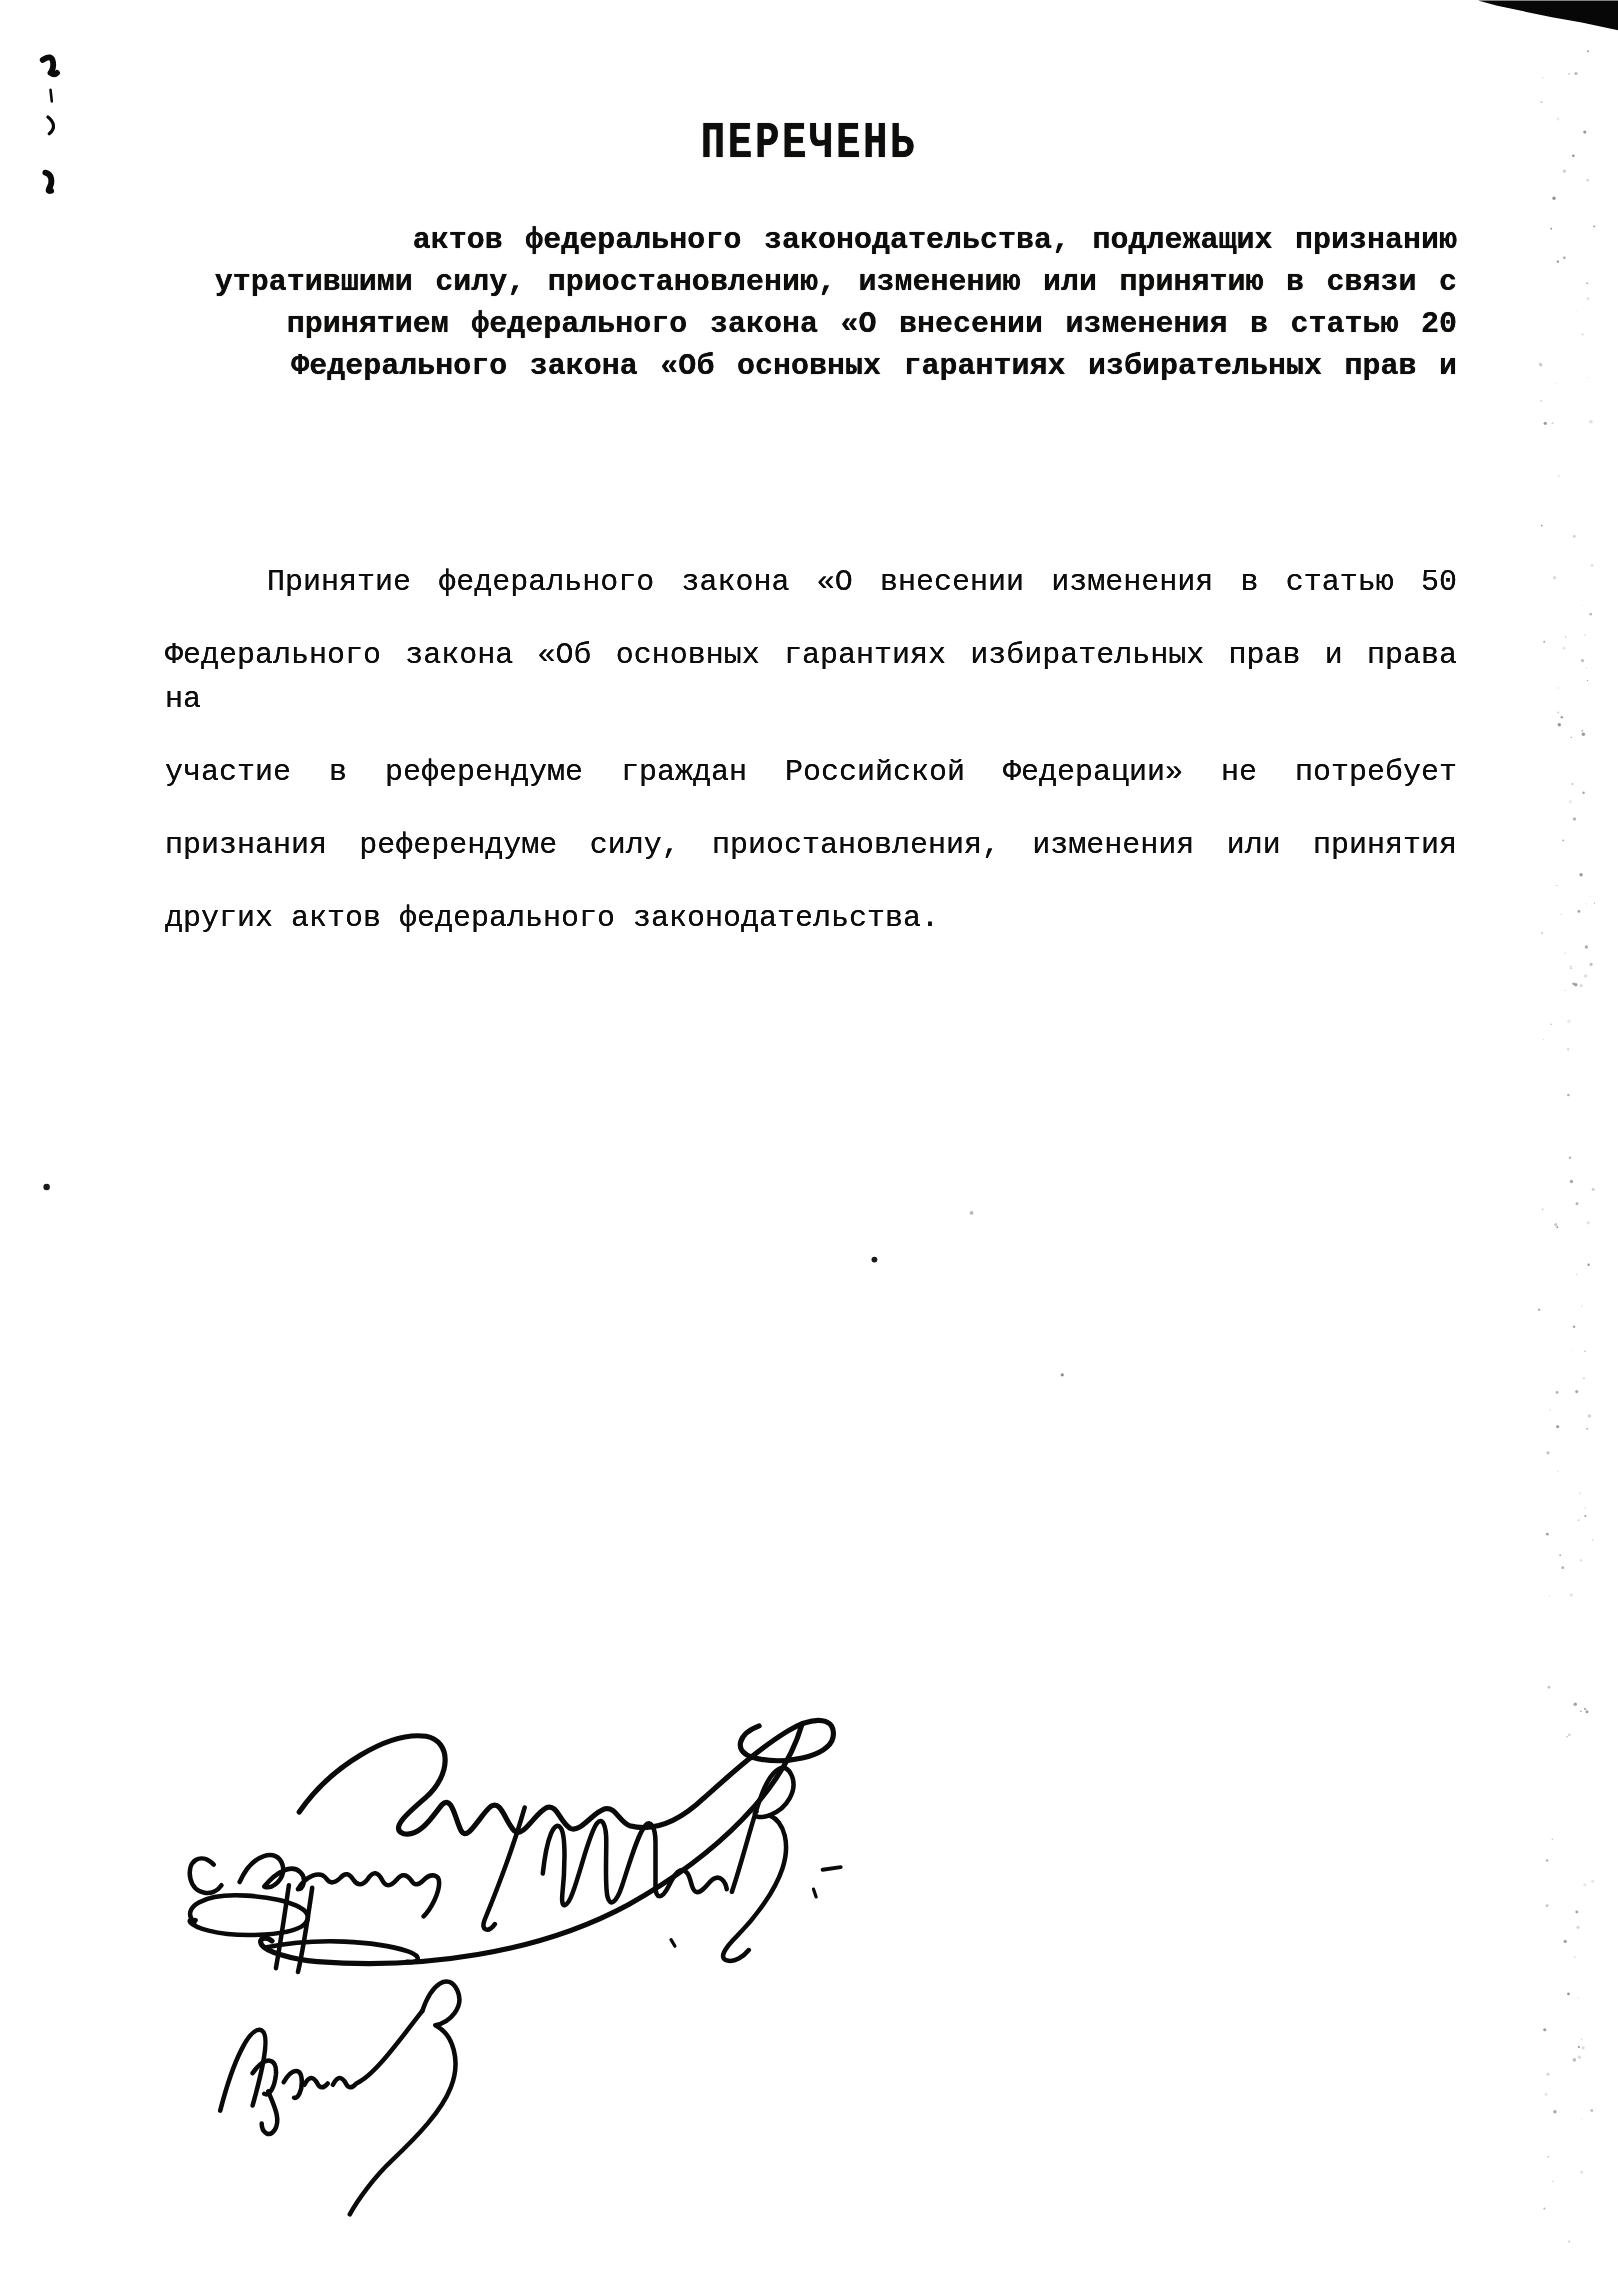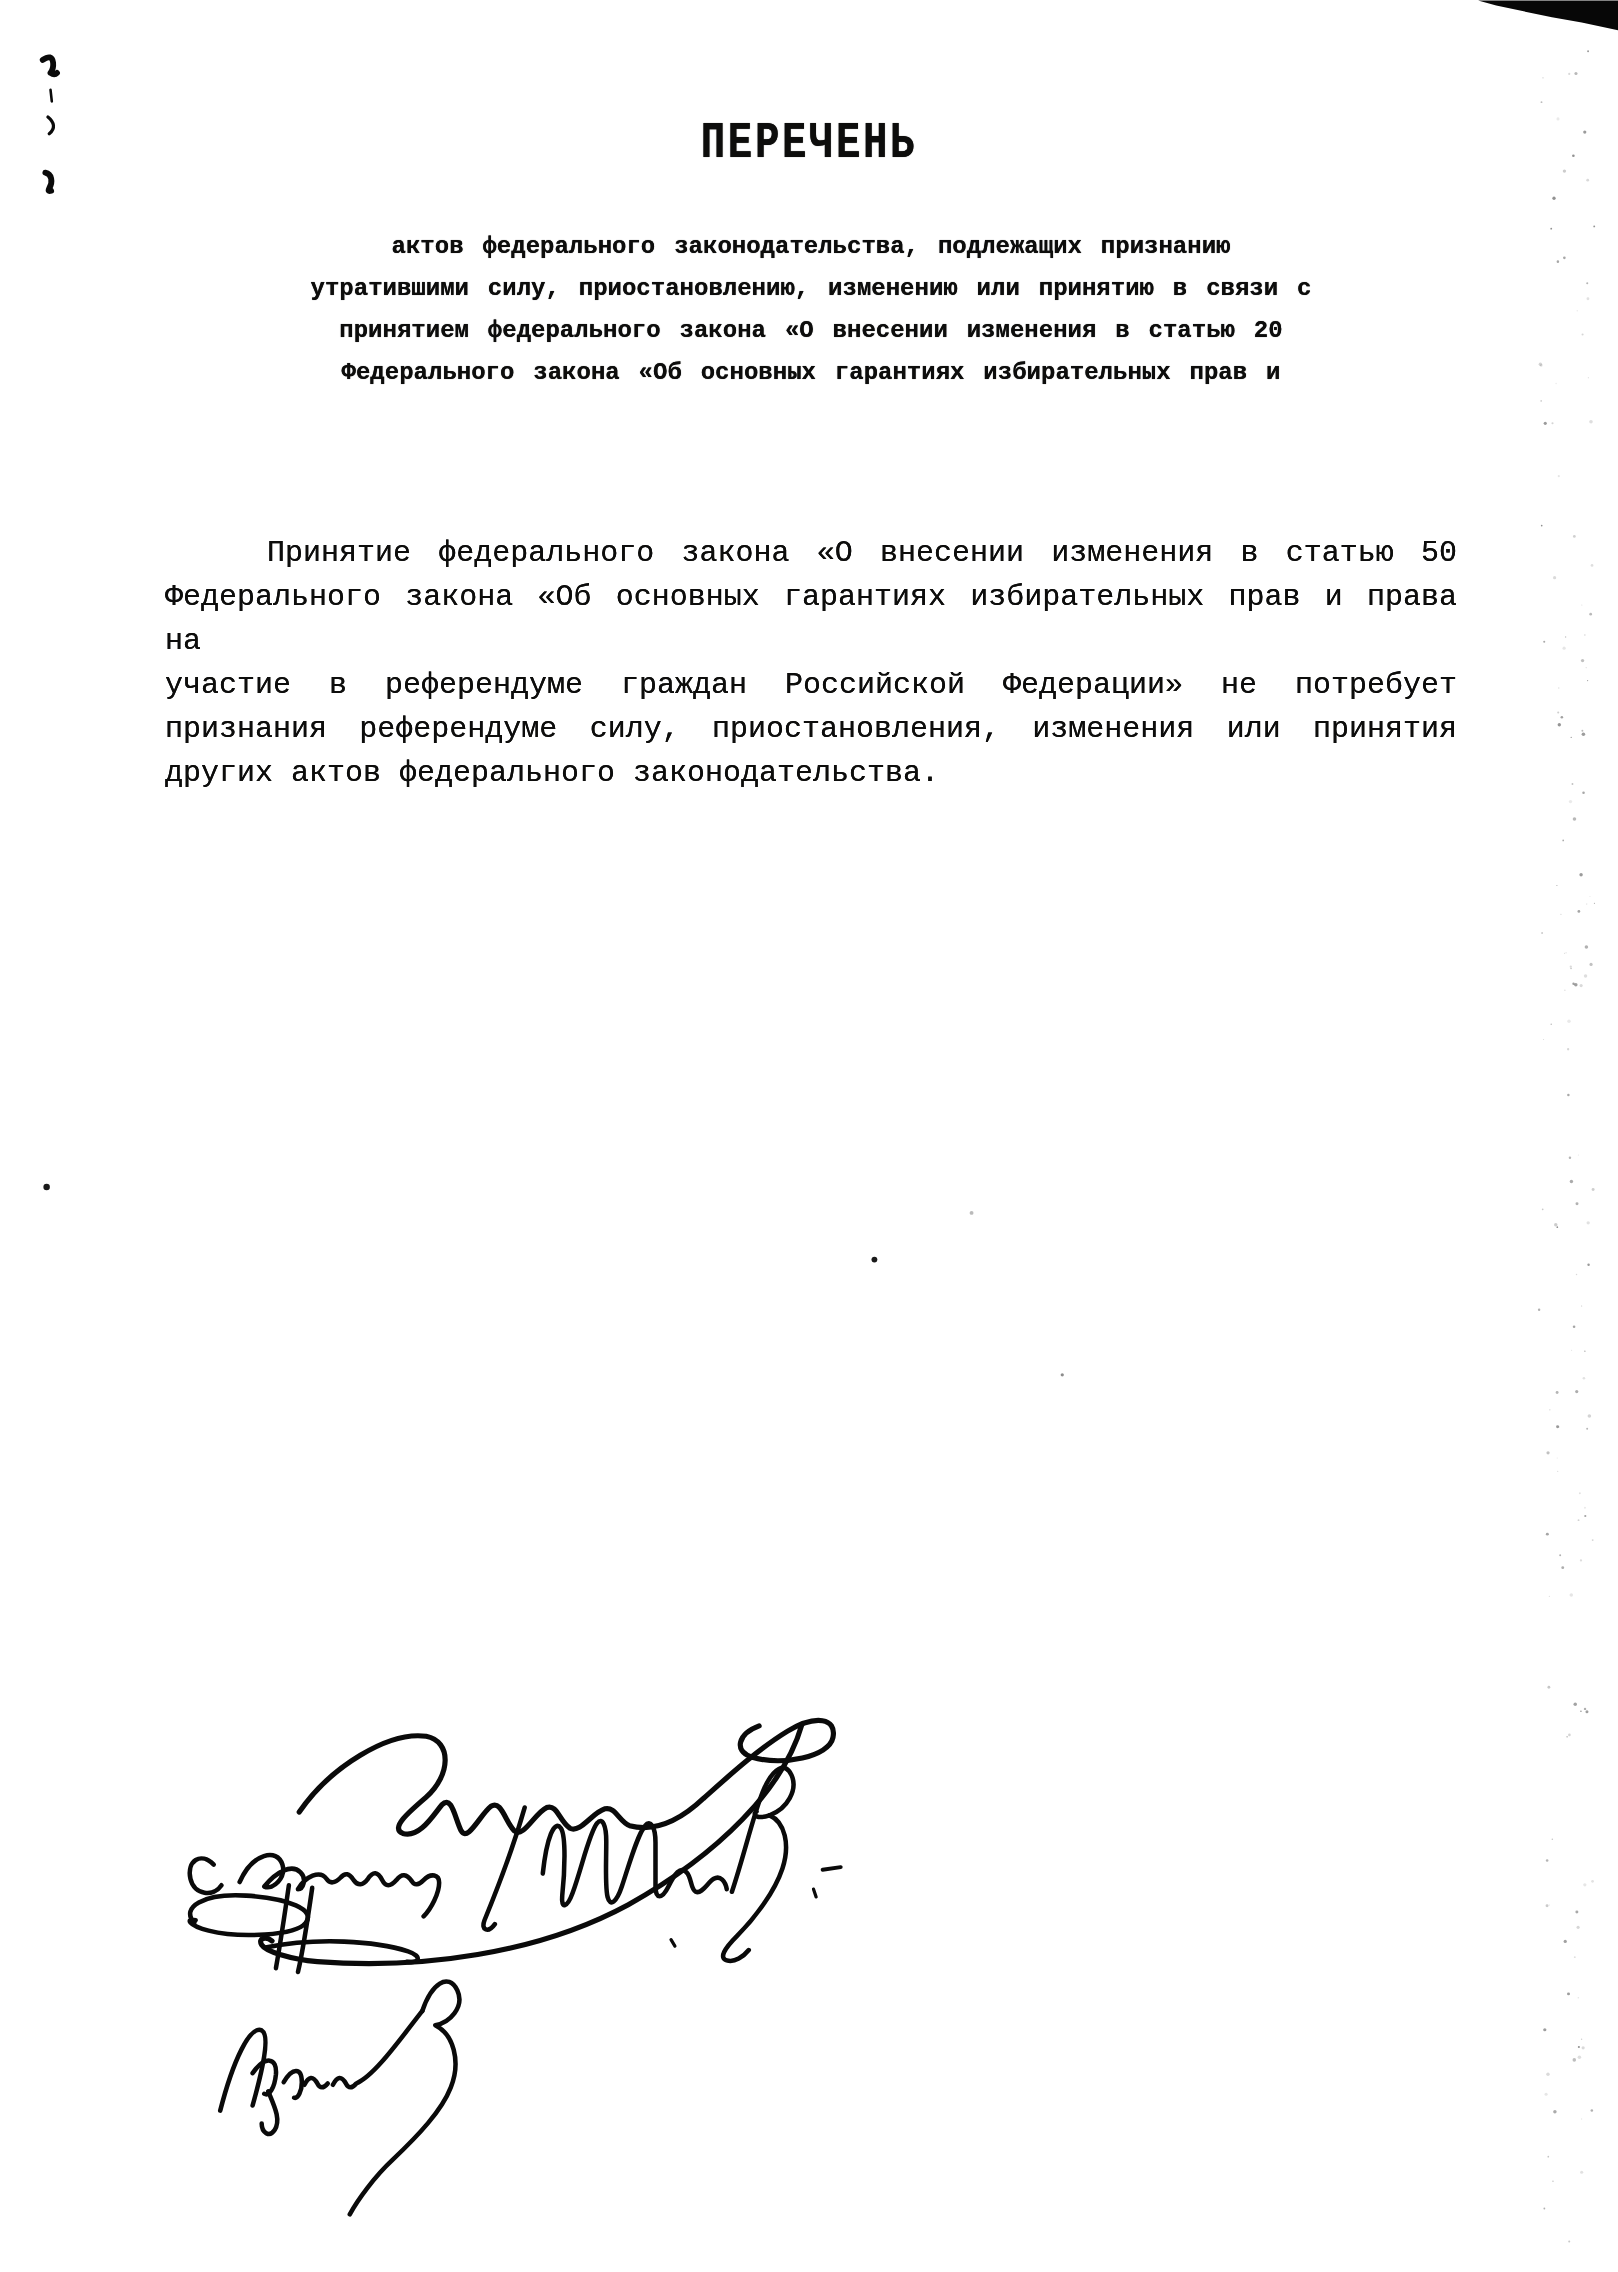--- a/index.html
+++ b/index.html
@@ -28,43 +28,43 @@
     white-space: nowrap;
     text-shadow: 0 0 0.8px currentColor;
   }
 
   
   .doc-subtitle {
     position: absolute;
     top: 219px;
     left: 165px;
     width: 1292px;
-    font-size: 24px;
+    font-size: 30px;
     font-weight: 700;
     line-height: 42px;
-    text-align: center;
+    text-align: right;
     word-spacing: 4.5px;
     text-shadow: 0 0 0.7px currentColor;
-    margin-top: 7px;
   }
   .doc-subtitle .line { white-space: nowrap; }
 
   
   .doc-body {
     position: absolute;
     top: 531px;
     left: 165px;
     width: 1292px;
     font-size: 30px;
     line-height: 44px;
     text-shadow: 0 0 0.6px currentColor;
   }
   .doc-body .line {
     text-align: justify;
     text-align-last: justify;
+    margin-top: 29px;
   }
   .doc-body .line.first { text-indent: 102px; }
   .doc-body .line.last {
     text-align: center;
     text-align-last: left;
   }
 
   
   .ink-layer {
     position: absolute;

